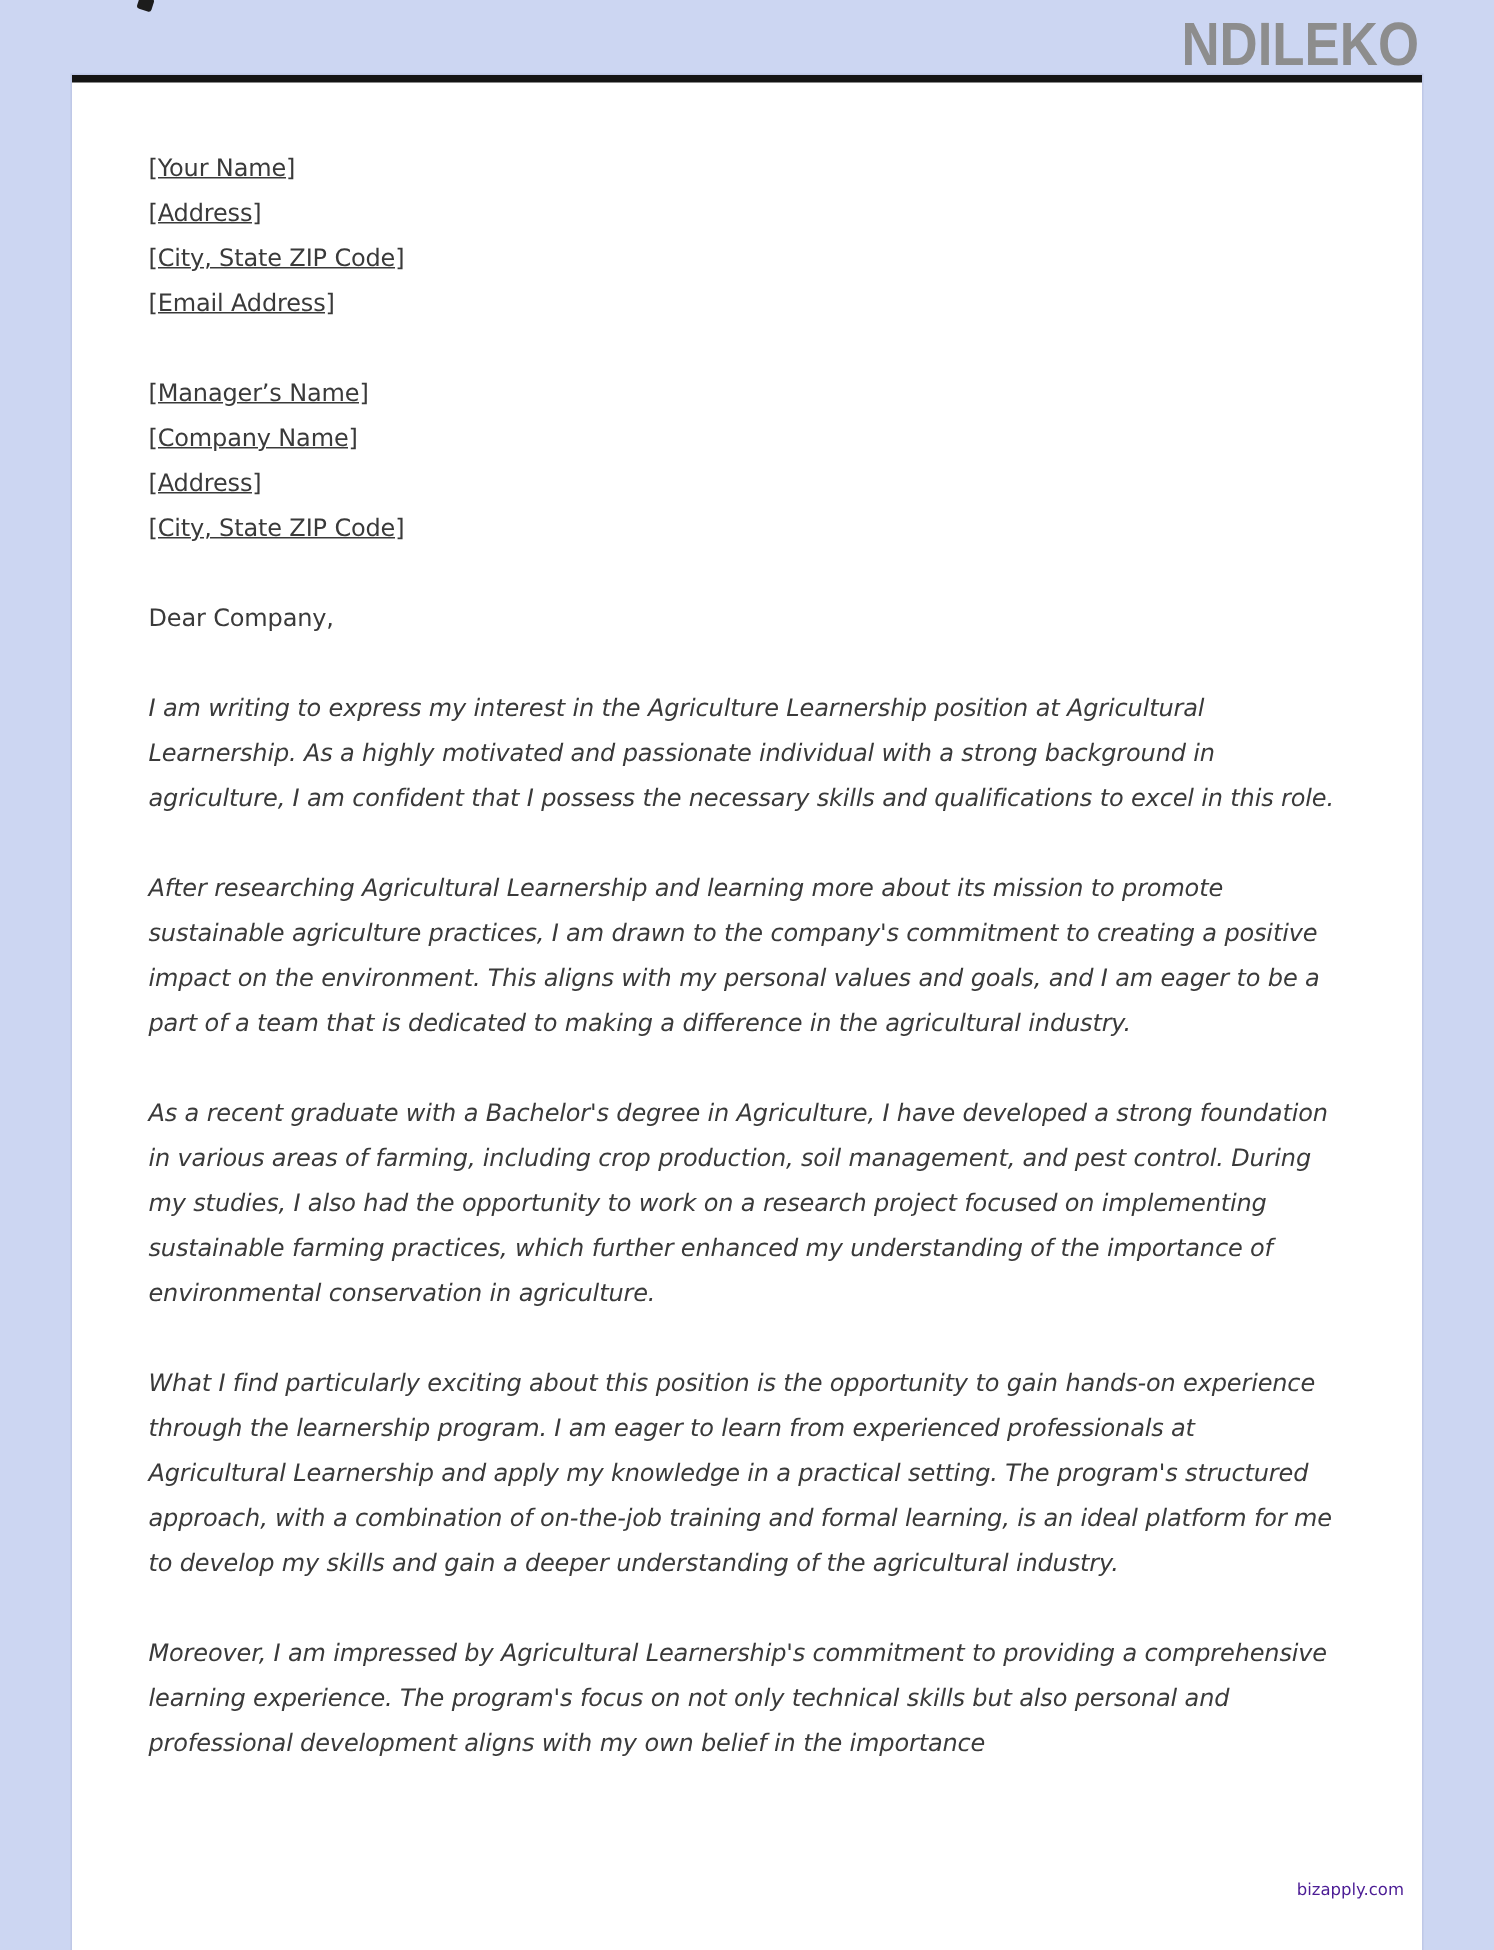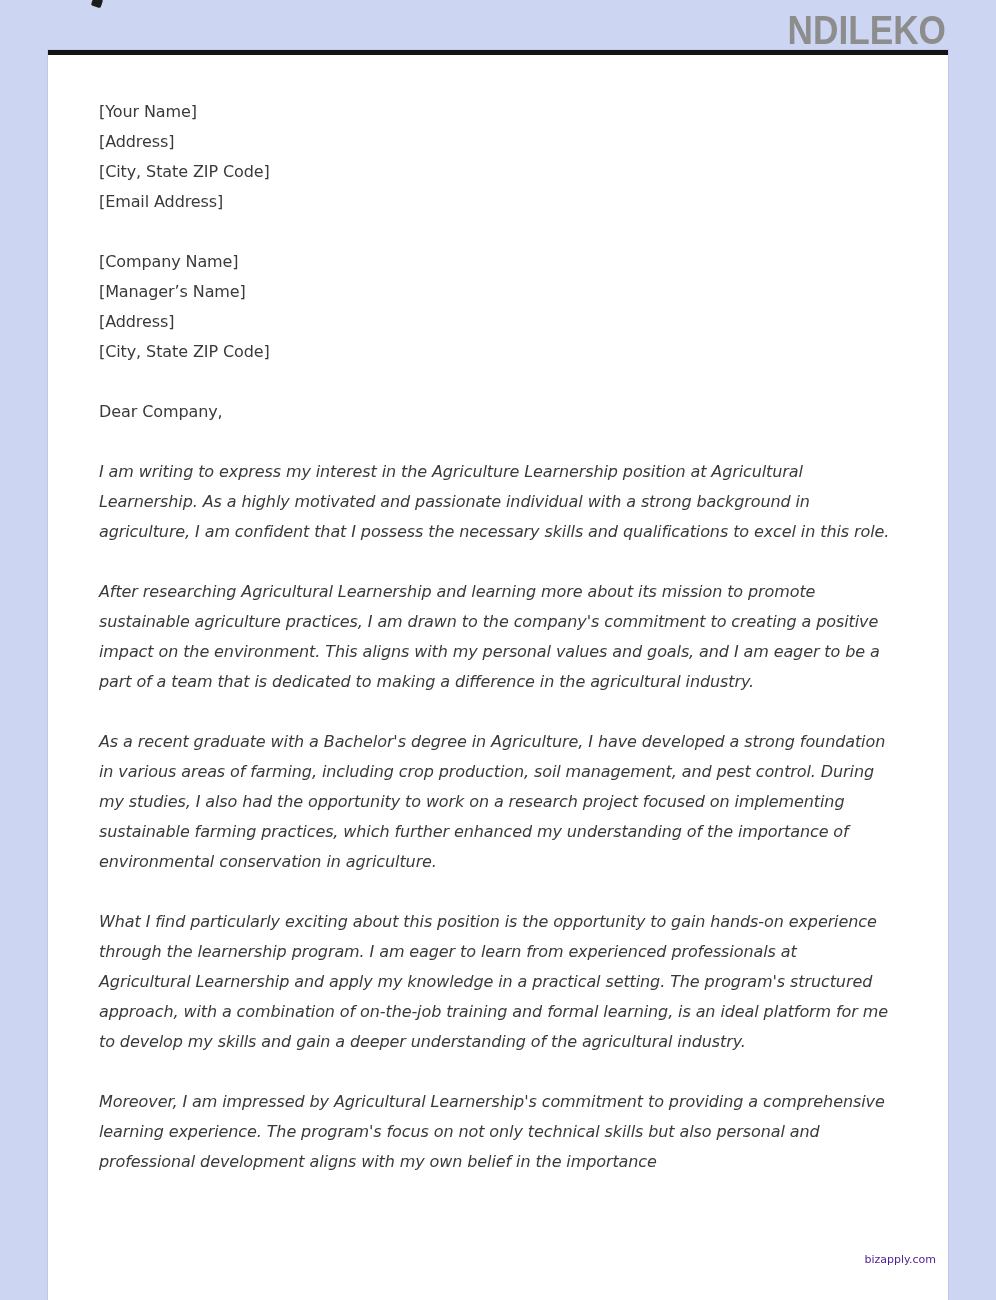--- a/index.html
+++ b/index.html
@@ -60,21 +60,21 @@
   .letter {
     padding: 42px 55px 0 51px;
     font-size: 16px;
     letter-spacing: -0.1px;
     line-height: 30px;
     color: #3a3a3a;
   }
 
   .block { margin: 0 0 30px 0; }
 
-  .line { line-height: 30px; }
+  .line { line-height: 30px; text-decoration: underline; }
 
   .salutation { margin: 0 0 30px 0; }
 
   .para { margin: 0 0 30px 0; font-style: italic; }
 
   .watermark {
     position: absolute;
     top: 1197px;   
     right: 12px;
     font-size: 11px;
@@ -95,22 +95,22 @@
   <div class="letter">
 
     <div class="block">
       <div class="line">[Your Name]</div>
       <div class="line">[Address]</div>
       <div class="line">[City, State ZIP Code]</div>
       <div class="line">[Email Address]</div>
     </div>
 
     <div class="block">
+      <div class="line">[Manager’s Name]</div>
       <div class="line">[Company Name]</div>
-      <div class="line">[Manager’s Name]</div>
       <div class="line">[Address]</div>
       <div class="line">[City, State ZIP Code]</div>
     </div>
 
     <p class="salutation">Dear Company,</p>
 
     <p class="para">I am writing to express my interest in the Agriculture Learnership position at Agricultural Learnership. As a highly motivated and passionate individual with a strong background in agriculture, I am confident that I possess the necessary skills and qualifications to excel in this role.</p>
     <p class="para">After researching Agricultural Learnership and learning more about its mission to promote sustainable agriculture practices, I am drawn to the company's commitment to creating a positive impact on the environment. This aligns with my personal values and goals, and I am eager to be a part of a team that is dedicated to making a difference in the agricultural industry.</p>
     <p class="para">As a recent graduate with a Bachelor's degree in Agriculture, I have developed a strong foundation in various areas of farming, including crop production, soil management, and pest control. During my studies, I also had the opportunity to work on a research project focused on implementing sustainable farming practices, which further enhanced my understanding of the importance of environmental conservation in agriculture.</p>
     <p class="para">What I find particularly exciting about this position is the opportunity to gain hands-on experience through the learnership program. I am eager to learn from experienced professionals at Agricultural Learnership and apply my knowledge in a practical setting. The program's structured approach, with a combination of on-the-job training and formal learning, is an ideal platform for me to develop my skills and gain a deeper understanding of the agricultural industry.</p>

